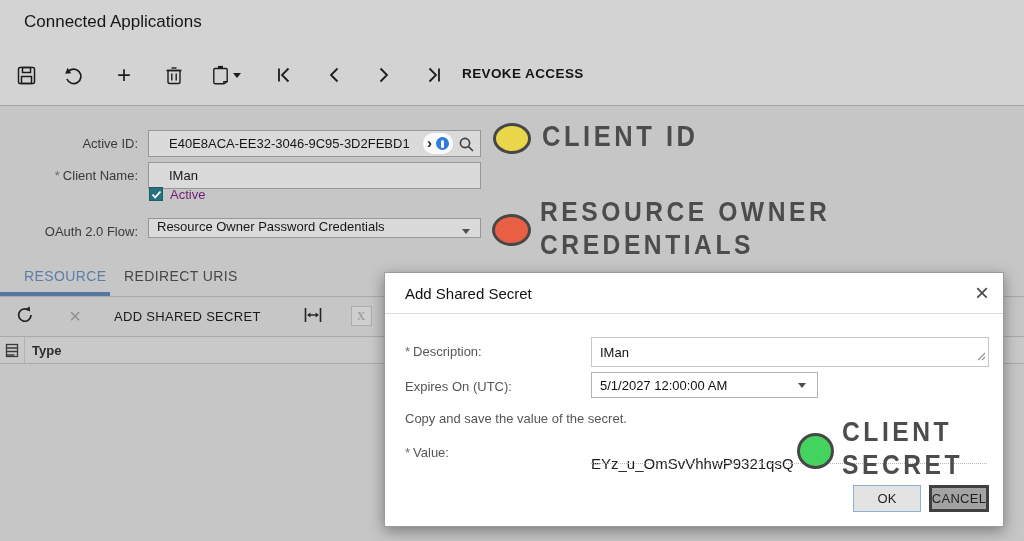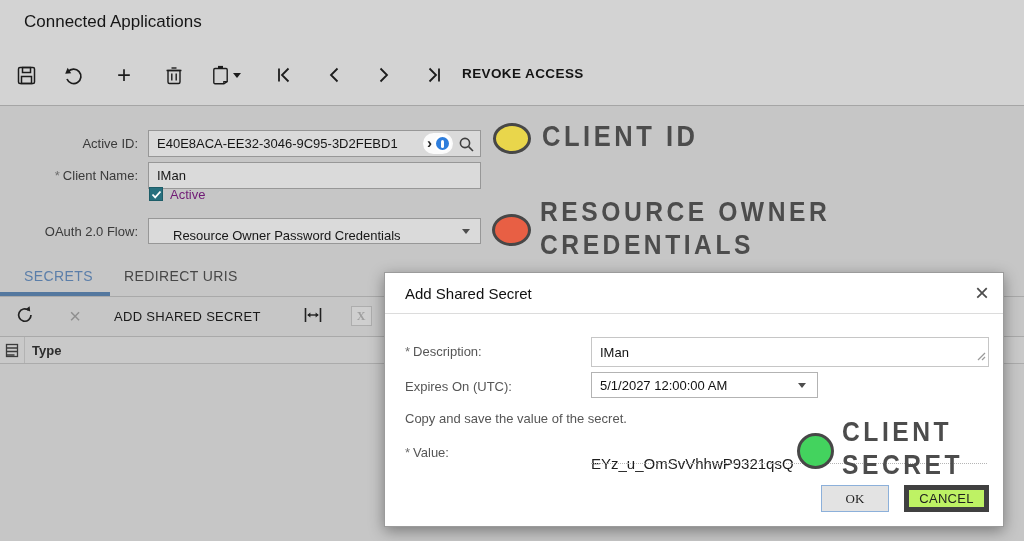--- a/index.html
+++ b/index.html
@@ -12,29 +12,29 @@
   .page-title{position:absolute;left:24px;top:12px;font-size:17px;color:#161616;}
   .tbtn{position:absolute;top:59px;width:32px;height:32px;display:flex;align-items:center;justify-content:center;cursor:pointer;}
   .tbtn svg{display:block;}
   .glyph-plus{font-size:24px;font-weight:400;color:#1c1c1c;line-height:1;}
   .caret-down{width:0;height:0;border-left:4px solid transparent;border-right:4px solid transparent;border-top:5px solid #1c1c1c;margin-left:4px;}
   .revoke{position:absolute;left:462px;top:66px;font-size:13.5px;color:#141414;letter-spacing:.4px;cursor:pointer;font-weight:bold;}
   
   .content{position:absolute;left:0;top:105px;right:0;bottom:0;background:#c6c6c6;border-top:1px solid #a5a5a5;}
   .flabel{position:absolute;left:0;width:138px;text-align:right;color:#3a3a3a;}
   .req{color:#6e6e6e;margin-right:3px;}
-  .field{position:absolute;left:148px;width:333px;height:27px;background:#dadada;border:1px solid #979797;box-sizing:border-box;display:flex;align-items:center;padding-left:8px;color:#161616;}
+  .field{position:absolute;left:148px;width:333px;height:27px;background:#dadada;border:1px solid #979797;box-sizing:border-box;display:flex;align-items:center;padding-left:20px;color:#161616;}
   .pill{position:absolute;right:27px;top:2px;height:21px;background:#fbfbfb;border-radius:11px;display:flex;align-items:center;padding:0 2px 0 4px;}
   .chev{font-size:15px;font-weight:700;color:#222;margin:0 2px 2px 0;}
   .onep{width:17px;height:17px;border-radius:50%;background:#2e7ddc;border:2px solid #fff;box-sizing:border-box;display:flex;align-items:center;justify-content:center;}
   .onep i{display:block;width:3.5px;height:8px;background:#fff;border-radius:2px;}
   .mag{position:absolute;right:5px;top:5px;}
   .checkbox{position:absolute;left:149px;top:186px;width:14px;height:14px;background:#27707e;border:1px solid #1d5d68;box-sizing:border-box;display:flex;align-items:center;justify-content:center;}
   .cblabel{position:absolute;left:170px;top:186px;color:#701a75;}
-  .select{position:absolute;left:148px;width:333px;height:26px;background:#dadada;border:1px solid #979797;box-sizing:border-box;display:flex;align-items:flex-end;padding-left:24px;color:#161616;}
+  .select{position:absolute;left:148px;width:333px;height:20px;background:#dadada;border:1px solid #979797;box-sizing:border-box;display:flex;align-items:flex-start;padding-left:8px;color:#161616;}
   .sel-caret{position:absolute;right:10px;top:10px;width:0;height:0;border-left:4px solid transparent;border-right:4px solid transparent;border-top:5px solid #4d4d4d;}
   
   .tab{position:absolute;top:268px;font-size:14px;letter-spacing:.4px;cursor:pointer;}
   .tab-active{color:#5b7ea9;}
   .tab-idle{color:#474747;}
   .tab-underline{position:absolute;left:0;top:292px;width:110px;height:4px;background:#54789f;}
   .tab-hairline{position:absolute;left:0;top:296px;right:0;height:1px;background:#a9a9a9;}
   
   .gridbar{position:absolute;left:0;top:297px;right:0;height:39px;}
   .gbtn{position:absolute;top:6px;width:26px;height:26px;display:flex;align-items:center;justify-content:center;cursor:pointer;}
@@ -51,22 +51,22 @@
   .dlg-divider{position:absolute;left:0;top:40px;right:0;height:1px;background:#dcdcdc;}
   .dlg-label{position:absolute;left:20px;color:#565656;}
   .dlg-textarea{position:absolute;left:206px;top:64px;width:398px;height:30px;border:1px solid #c6c6c6;box-sizing:border-box;display:flex;align-items:center;padding-left:8px;color:#111;}
   .resize-grip{position:absolute;right:2px;bottom:2px;}
   .dlg-select{position:absolute;left:206px;top:99px;width:227px;height:26px;border:1px solid #b3b3b3;box-sizing:border-box;display:flex;align-items:center;padding-left:8px;color:#111;}
   .dlg-select .sel-caret{right:11px;top:10px;}
   .dlg-hint{position:absolute;left:20px;top:138px;color:#565656;}
   .dlg-value{position:absolute;left:206px;top:166px;font-size:15px;color:#1e1e1e;margin-top:16px;}
   .dlg-dotline{position:absolute;left:206px;right:16px;top:190px;border-bottom:1px dotted #b5b5b5;}
   .btn{position:absolute;top:212px;height:27px;box-sizing:border-box;font-size:13px;display:flex;align-items:center;justify-content:center;cursor:pointer;color:#1f1f1f;}
-  .btn-ok{right:114px;width:68px;background:#e3e3e3;border:1px solid #8cb0da;font-family:Liberation Serif, serif;}
-  .btn-cancel{right:14px;width:85px;background:#bef264;border:5px solid #404040;letter-spacing:.3px;}
+  .btn-ok{right:82px;width:68px;background:#e3e3e3;border:1px solid #8cb0da;}
+  .btn-cancel{right:14px;width:60px;background:#a3a3a3;border:3px solid #404040;letter-spacing:.3px;}
   
   .anno{position:absolute;z-index:8;}
   .anno-ellipse{border:3.5px solid #474747;border-radius:50%;box-sizing:border-box;}
   .anno-text{font-weight:700;color:#4c4c4c;letter-spacing:4px;transform:scaleX(.88);transform-origin:left top;white-space:nowrap;}
 </style>
 </head>
 <body>
 
 <div class="screen">
 
@@ -187,21 +187,21 @@
     </div>
     <div class="cblabel" style="left:170px;top:81px;position:absolute">Active</div>
 
     <div class="flabel" style="top:118px"><span>OAuth 2.0 Flow:</span></div>
     <div class="select" style="top:112px">
       <span>Resource Owner Password Credentials</span>
       <span class="sel-caret"></span>
     </div>
   </div>
 
-  <div class="tab tab-active" style="left:24px">SECRETS</div>
+  <div class="tab tab-active" style="left:24px">RESOURCE</div>
   <div class="tab tab-idle" style="left:124px">REDIRECT URIS</div>
   <div class="tab-hairline"></div>
   <div class="tab-underline"></div>
 
   <div class="gridbar">
     <div class="gbtn" style="left:12px">
       <span>
         <svg width="20" height="20" viewBox="0 0 20 20">
             <path d="M16 10 a6.2 6.2 0 1 1 -2.3 -4.8" fill="none" stroke="#222" stroke-width="1.7"></path>
             <path d="M14.6 1.2 L15.2 6.4 L10.4 4.4 Z" fill="#222"></path>

